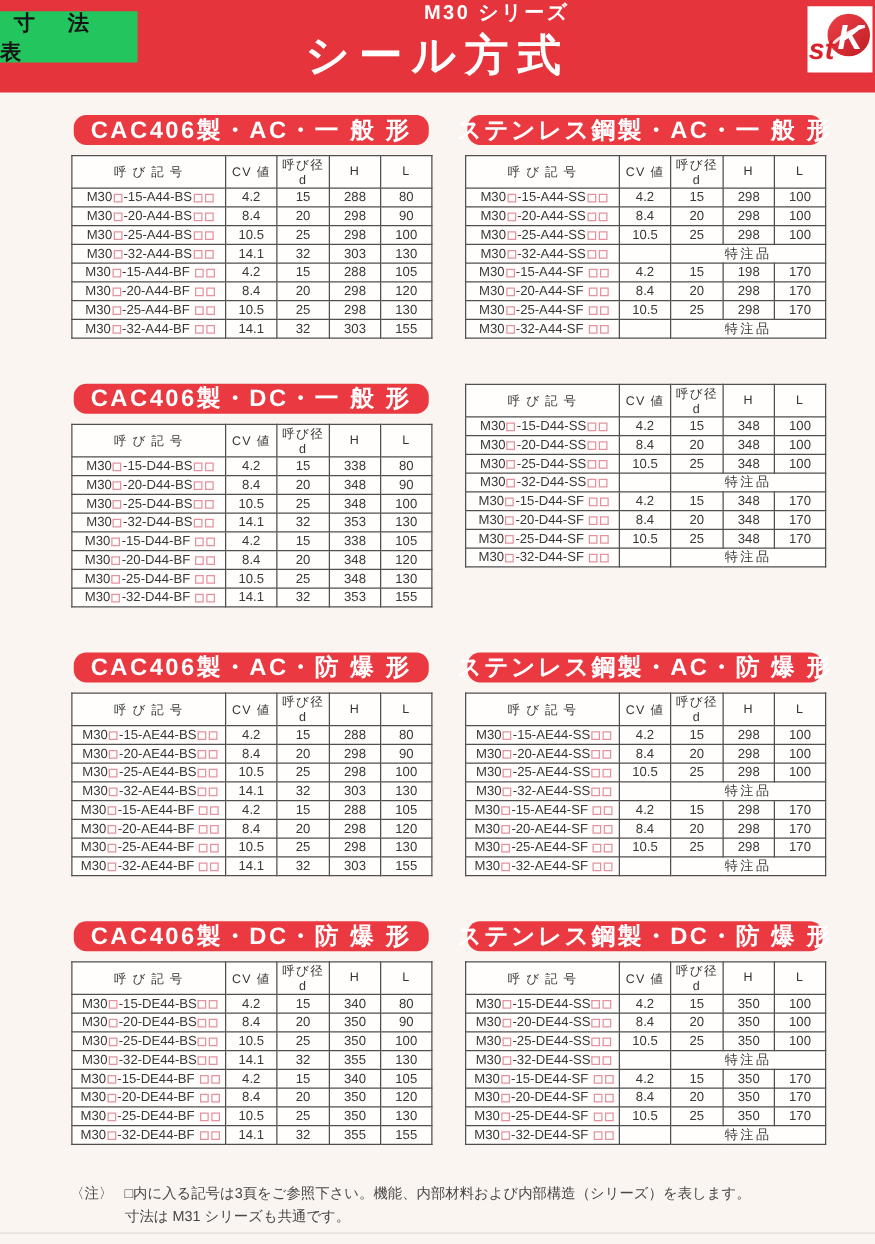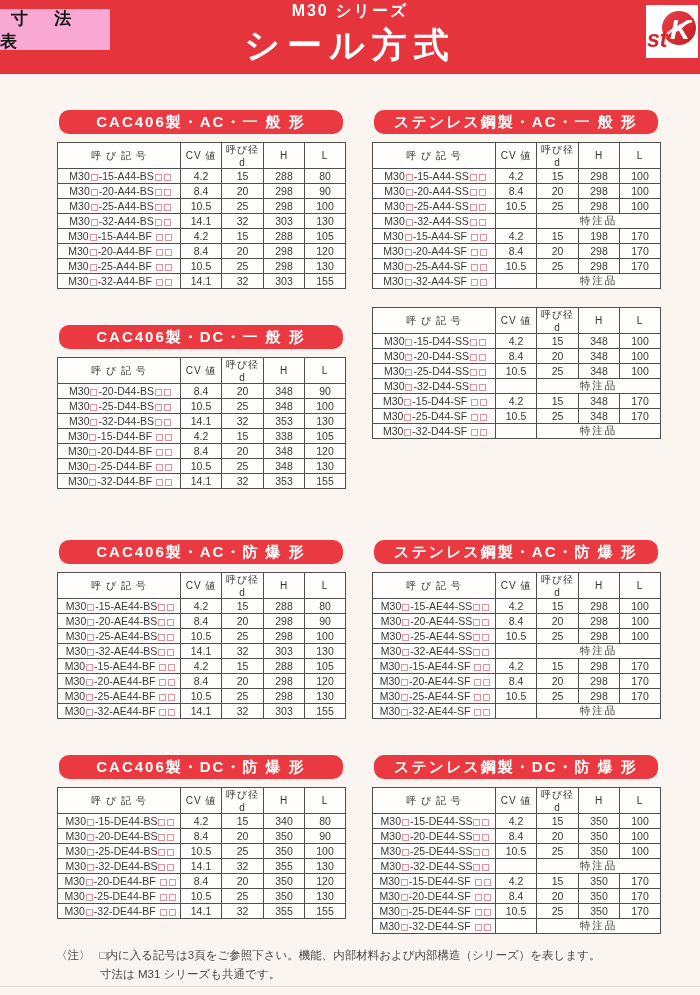--- a/index.html
+++ b/index.html
@@ -7,40 +7,40 @@
   body {
     position: relative;
     background: #faf5f1;
     font-family: "Liberation Sans", "DejaVu Sans", sans-serif;
     overflow: hidden;
   }
   
   .banner { position:relative; height:74px; background:#e5343b; }
   .size-box {
     position:absolute; left:0; top:9px; width:110px; height:41px;
-    background:#f9a8d4; display:flex; align-items:center; justify-content:center;
+    background:#22c55e; display:flex; align-items:center; justify-content:center;
     font-family:"Liberation Serif","DejaVu Serif",serif;
     font-size:17px; font-weight:700; color:#151515;
     letter-spacing:11px; text-indent:11px;
   }
   .banner-center { position:absolute; top:0; left:0; right:0; text-align:center; }
-  .banner-inner { display:inline-block; text-align:center; }
+  .banner-inner { display:inline-block; text-align:right; }
   .series { color:#fff; font-size:16px; font-weight:700; letter-spacing:2px; line-height:19px; margin-top:1px; }
   .main-title { color:#fff; font-size:35px; font-weight:900; letter-spacing:7px; line-height:49px; }
   .logo-box { position:absolute; top:5px; right:2px; width:52px; height:53px; background:#fff; }
   .logo-box svg { display:block; width:52px; height:53px; }
   
   .grid {
     position:absolute; top:92px; left:57px;
     display:grid; grid-template-columns:288px 288px; column-gap:27px;
     grid-auto-rows:215px;
   }
   .sec-title {
-    height:24px; margin:18px 2px 8px; background:#ea3940; border-radius:10px;
-    color:#fff; font-size:15px; font-weight:700; letter-spacing:2px;
+    height:24px; margin:0 2px 8px; background:#ea3940; border-radius:10px;
+    color:#fff; font-size:19px; font-weight:700; letter-spacing:2px;
     display:flex; align-items:center; justify-content:center; white-space:nowrap;
   }
   table.spec { border-collapse:collapse; width:288px; table-layout:fixed; background:#fffefd; }
   table.spec th, table.spec td { border:1px solid #4f4f4f; }
   table.spec th { height:18px; font-size:10px; font-weight:400; color:#333; letter-spacing:1px; }
   table.spec td { height:15px; font-size:10.5px; color:#383838; text-align:center; }
   td.model { text-align:left; padding-left:3px; font-size:10px; white-space:nowrap; overflow:hidden; }
   .sq { display:inline-block; width:7px; height:7px; border:1px solid #e5929e; margin:0 1px; vertical-align:-1px; background:transparent; }
   td.special { letter-spacing:2px; }
   
@@ -247,20 +247,27 @@
           <tr>
             <th>呼 び 記 号</th>
             <th>CV 値</th>
             <th>呼び径 d</th>
             <th>H</th>
             <th>L</th>
           </tr>
         </thead>
         <tbody>
           <tr>
+            <td class="model">M30<span class="sq"></span>-15-D44-BS<span class="sq"></span><span class="sq"></span></td>
+            <td>4.2</td>
+            <td>15</td>
+            <td>338</td>
+            <td>80</td>
+          </tr>
+          <tr>
             <td class="model">M30<span class="sq"></span>-20-D44-BS<span class="sq"></span><span class="sq"></span></td>
             <td>8.4</td>
             <td>20</td>
             <td>348</td>
             <td>90</td>
           </tr>
           <tr>
             <td class="model">M30<span class="sq"></span>-25-D44-BS<span class="sq"></span><span class="sq"></span></td>
             <td>10.5</td>
             <td>25</td>
@@ -347,20 +354,27 @@
           </tr>
           <tr>
             <td class="model">M30<span class="sq"></span>-32-D44-SS<span class="sq"></span><span class="sq"></span></td>
             <td></td>
             <td class="special" colspan="3">特注品</td>
           </tr>
           <tr>
             <td class="model">M30<span class="sq"></span>-15-D44-SF <span class="sq"></span><span class="sq"></span></td>
             <td>4.2</td>
             <td>15</td>
+            <td>348</td>
+            <td>170</td>
+          </tr>
+          <tr>
+            <td class="model">M30<span class="sq"></span>-20-D44-SF <span class="sq"></span><span class="sq"></span></td>
+            <td>8.4</td>
+            <td>20</td>
             <td>348</td>
             <td>170</td>
           </tr>
           <tr>
             <td class="model">M30<span class="sq"></span>-25-D44-SF <span class="sq"></span><span class="sq"></span></td>
             <td>10.5</td>
             <td>25</td>
             <td>348</td>
             <td>170</td>
           </tr>
@@ -566,20 +580,27 @@
             <td>25</td>
             <td>350</td>
             <td>100</td>
           </tr>
           <tr>
             <td class="model">M30<span class="sq"></span>-32-DE44-BS<span class="sq"></span><span class="sq"></span></td>
             <td>14.1</td>
             <td>32</td>
             <td>355</td>
             <td>130</td>
+          </tr>
+          <tr>
+            <td class="model">M30<span class="sq"></span>-15-DE44-BF <span class="sq"></span><span class="sq"></span></td>
+            <td>4.2</td>
+            <td>15</td>
+            <td>340</td>
+            <td>105</td>
           </tr>
           <tr>
             <td class="model">M30<span class="sq"></span>-20-DE44-BF <span class="sq"></span><span class="sq"></span></td>
             <td>8.4</td>
             <td>20</td>
             <td>350</td>
             <td>120</td>
           </tr>
           <tr>
             <td class="model">M30<span class="sq"></span>-25-DE44-BF <span class="sq"></span><span class="sq"></span></td>

